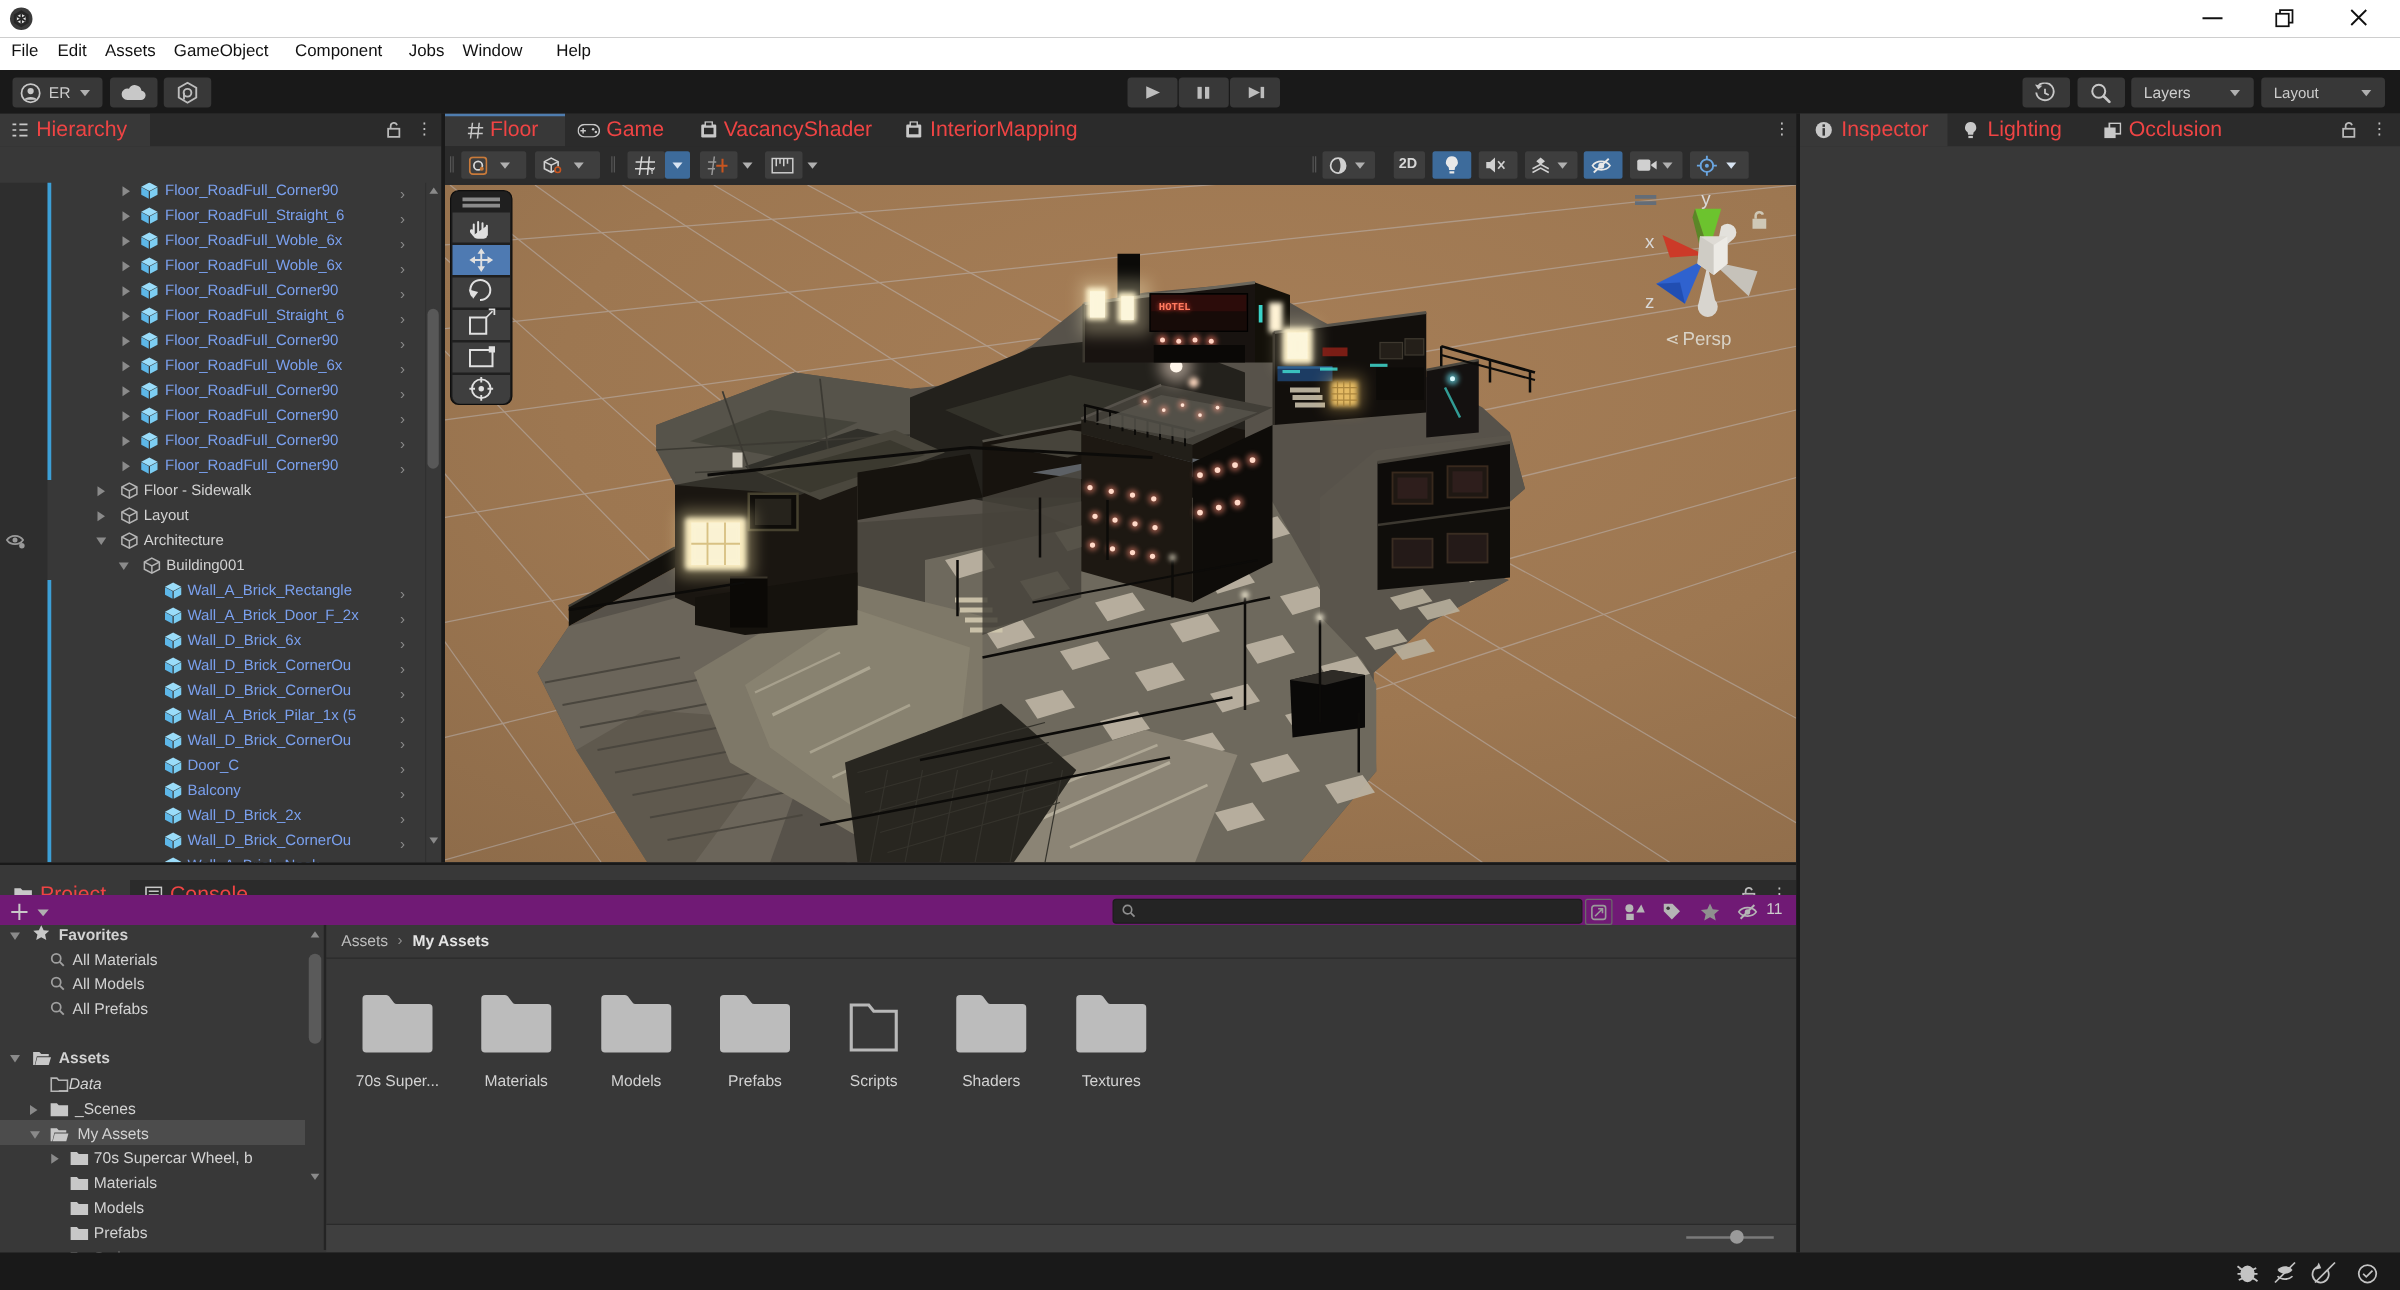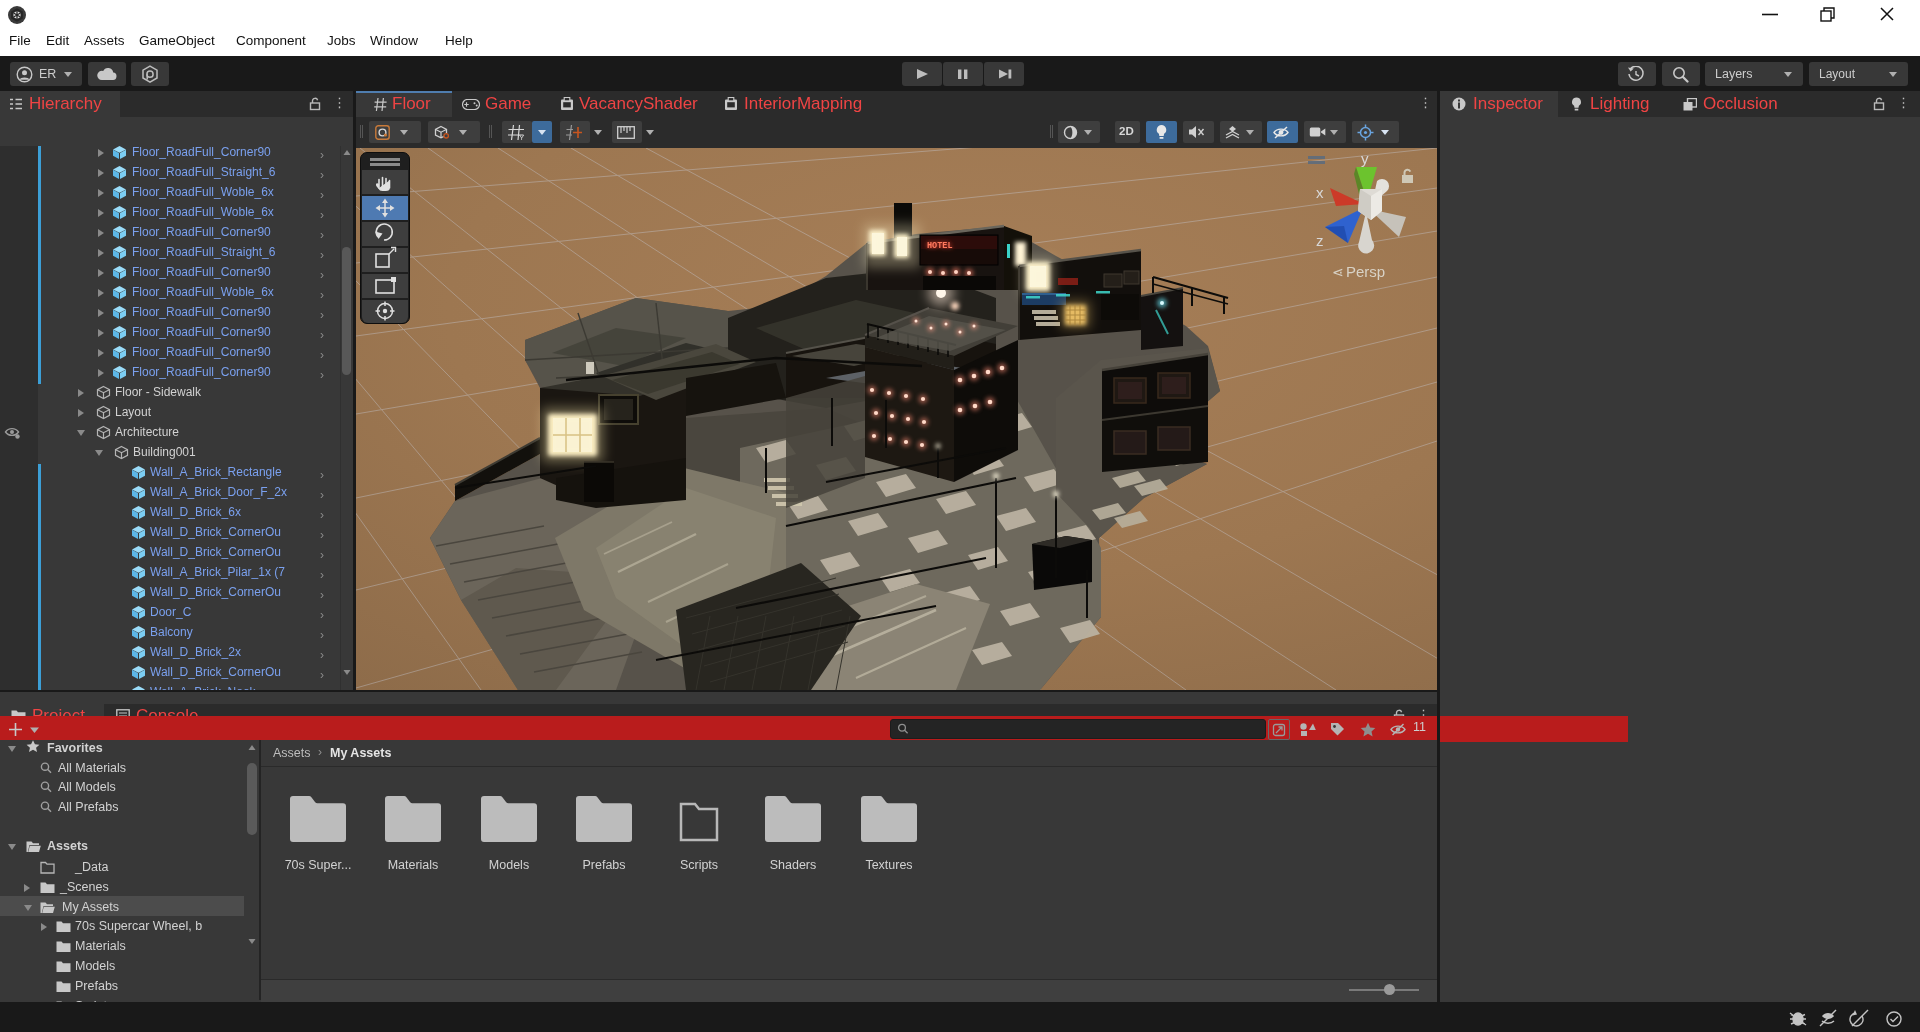--- a/index.html
+++ b/index.html
@@ -40,21 +40,21 @@
   
   #scenepanel { left:356px; top:91px; width:1081px; height:599px; background:#2b2b2b; }
   #scenetoolbar { position:absolute; left:0; top:26px; width:1081px; height:30px; background:#2b2b2b; }
   .sbtn { position:absolute; top:4px; height:22px; background:#3e3e3e; border-radius:2px; }
   .sbtn.blue { background:#3d6b9b; }
   #viewport { position:absolute; left:0; top:57px; width:1081px; height:542px; overflow:hidden; }
   
   #inspector { left:1440px; top:91px; width:480px; height:911px; background:#383838; }
   
   #project { left:0; top:692px; width:1437px; height:310px; background:#383838; }
-  #p-toolrow { position:absolute; left:0; top:24px; width:1628px; height:26px; background:#b91c1c; }
+  #p-toolrow { position:absolute; left:0; top:24px; width:1437px; height:26px; background:#701a75; }
   .prow { position:absolute; height:19px; font-size:12.5px; line-height:19px; color:#d2d2d2; white-space:nowrap; }
   
   #statusbar { left:0; top:1002px; width:1920px; height:30px; background:#191919; }
   .divh { position:absolute; background:#191919; }
 </style>
 </head>
 <body>
 <div id="app">
 
 <div class="abs" id="titlebar">
@@ -353,21 +353,21 @@
           </svg>
    <span class="nm pf" style="left:150px">Wall_D_Brick_CornerOu</span>
    <span class="chev">›</span>
   </div>
   <div class="hrow" style="top:420px">
    <svg class="abs" style="left:131px;top:3px" width="15" height="15" viewBox="0 0 15 15">
             <path d="M7.5 1 L14 4.4 L7.5 7.8 L1 4.4 Z" fill="#9adcf9"></path>
             <path d="M1 4.8 L7 8 V14 L1 10.8 Z" fill="#5db7e8"></path>
             <path d="M14 4.8 L8 8 V14 L14 10.8 Z" fill="#7ccdf2"></path>
           </svg>
-   <span class="nm pf" style="left:150px">Wall_A_Brick_Pilar_1x (7</span>
+   <span class="nm pf" style="left:150px">Wall_A_Brick_Pilar_1x (5</span>
    <span class="chev">›</span>
   </div>
   <div class="hrow" style="top:440px">
    <svg class="abs" style="left:131px;top:3px" width="15" height="15" viewBox="0 0 15 15">
             <path d="M7.5 1 L14 4.4 L7.5 7.8 L1 4.4 Z" fill="#9adcf9"></path>
             <path d="M1 4.8 L7 8 V14 L1 10.8 Z" fill="#5db7e8"></path>
             <path d="M14 4.8 L8 8 V14 L14 10.8 Z" fill="#7ccdf2"></path>
           </svg>
    <span class="nm pf" style="left:150px">Wall_D_Brick_CornerOu</span>
    <span class="chev">›</span>
@@ -1009,21 +1009,21 @@
  <div class="prow" style="left:58px;top:58px;">All Prefabs</div>
  <span class="trid" style="left:8px;top:104px"></span>
  <svg class="abs" style="left:26px;top:100px" width="15" height="13" viewBox="0 0 15 13">
         <path d="M0.5 1.5 H5.5 L7 3.2 H13 V5 H3.5 L1.8 12 H0.5 Z" fill="#c8c8c8"></path>
         <path d="M3.8 5.8 H14.8 L13 12 H2.2 Z" fill="#c8c8c8"></path>
       </svg>
  <div class="prow" style="left:47px;top:97px;font-weight:bold;">Assets</div>
  <svg class="abs" style="left:40px;top:121px" width="15" height="13" viewBox="0 0 15 13">
         <path d="M1 1.5 H5.5 L7 3.2 H14 V12 H1 Z" fill="none" stroke="#b5b5b5" stroke-width="1.3"></path>
       </svg>
- <div class="prow" style="left:75px;top:118px;">_Data</div>
+ <div class="prow" style="left:48px;top:118px;font-style:italic;">_Data</div>
  <span class="tri" style="left:24px;top:144px"></span>
  <svg class="abs" style="left:40px;top:141px" width="15" height="13" viewBox="0 0 15 13">
         <path d="M0.5 1.5 H5.5 L7 3.2 H14.5 V12 H0.5 Z" fill="#c8c8c8"></path>
       </svg>
  <div class="prow" style="left:60px;top:138px;">_Scenes</div>
  <span class="trid" style="left:24px;top:165px"></span>
  <svg class="abs" style="left:40px;top:161px" width="15" height="13" viewBox="0 0 15 13">
         <path d="M0.5 1.5 H5.5 L7 3.2 H13 V5 H3.5 L1.8 12 H0.5 Z" fill="#c8c8c8"></path>
         <path d="M3.8 5.8 H14.8 L13 12 H2.2 Z" fill="#c8c8c8"></path>
       </svg>

